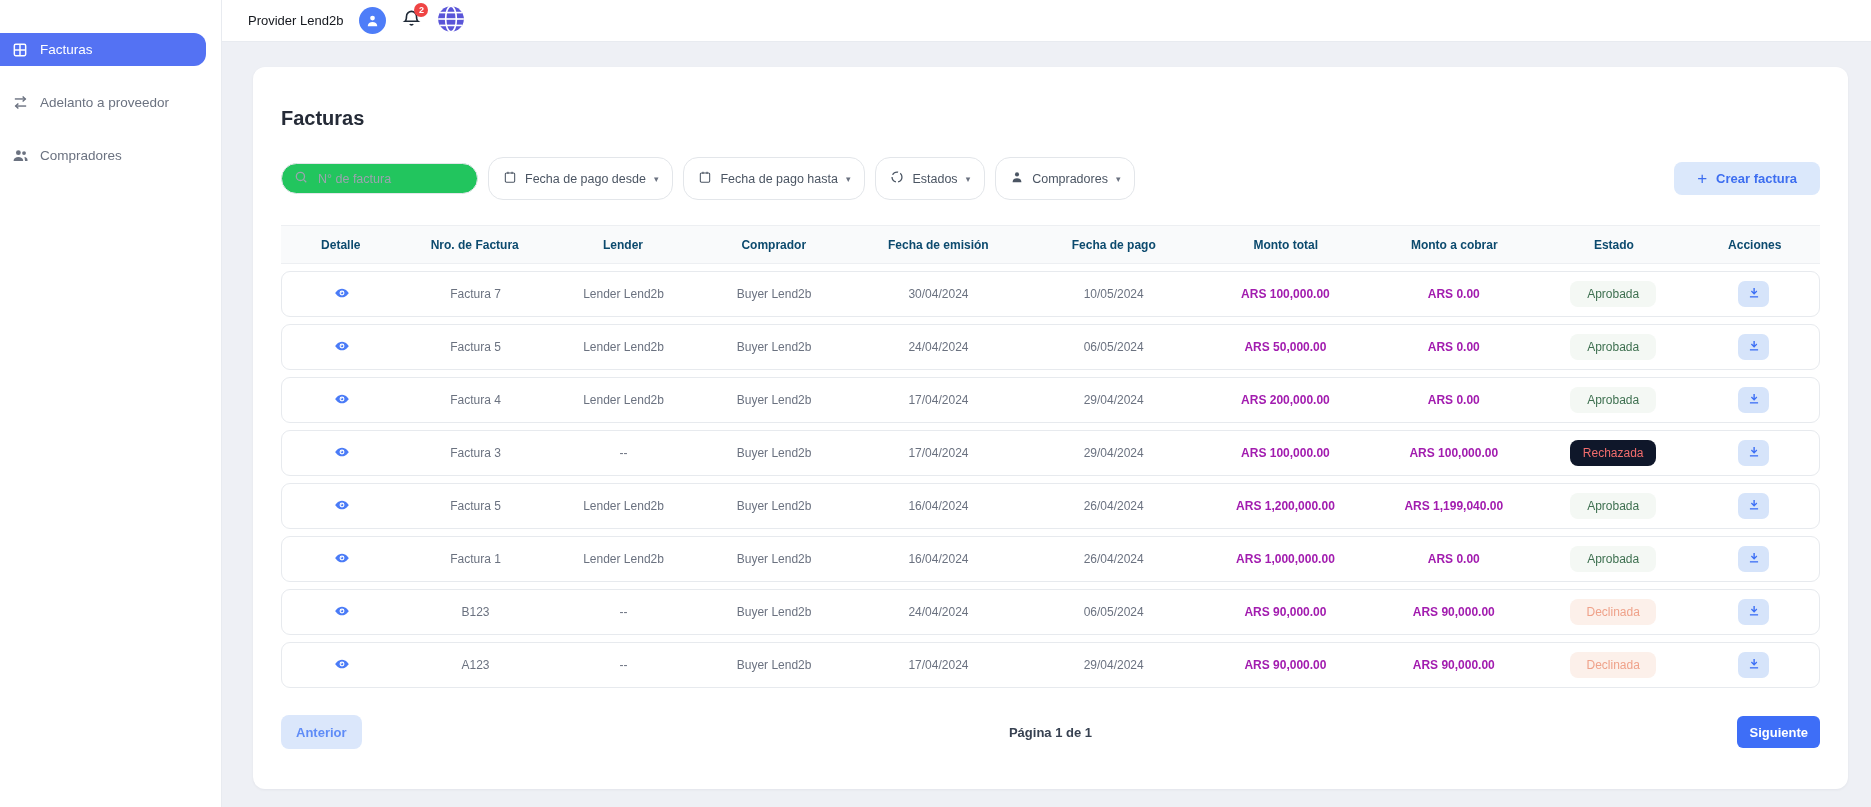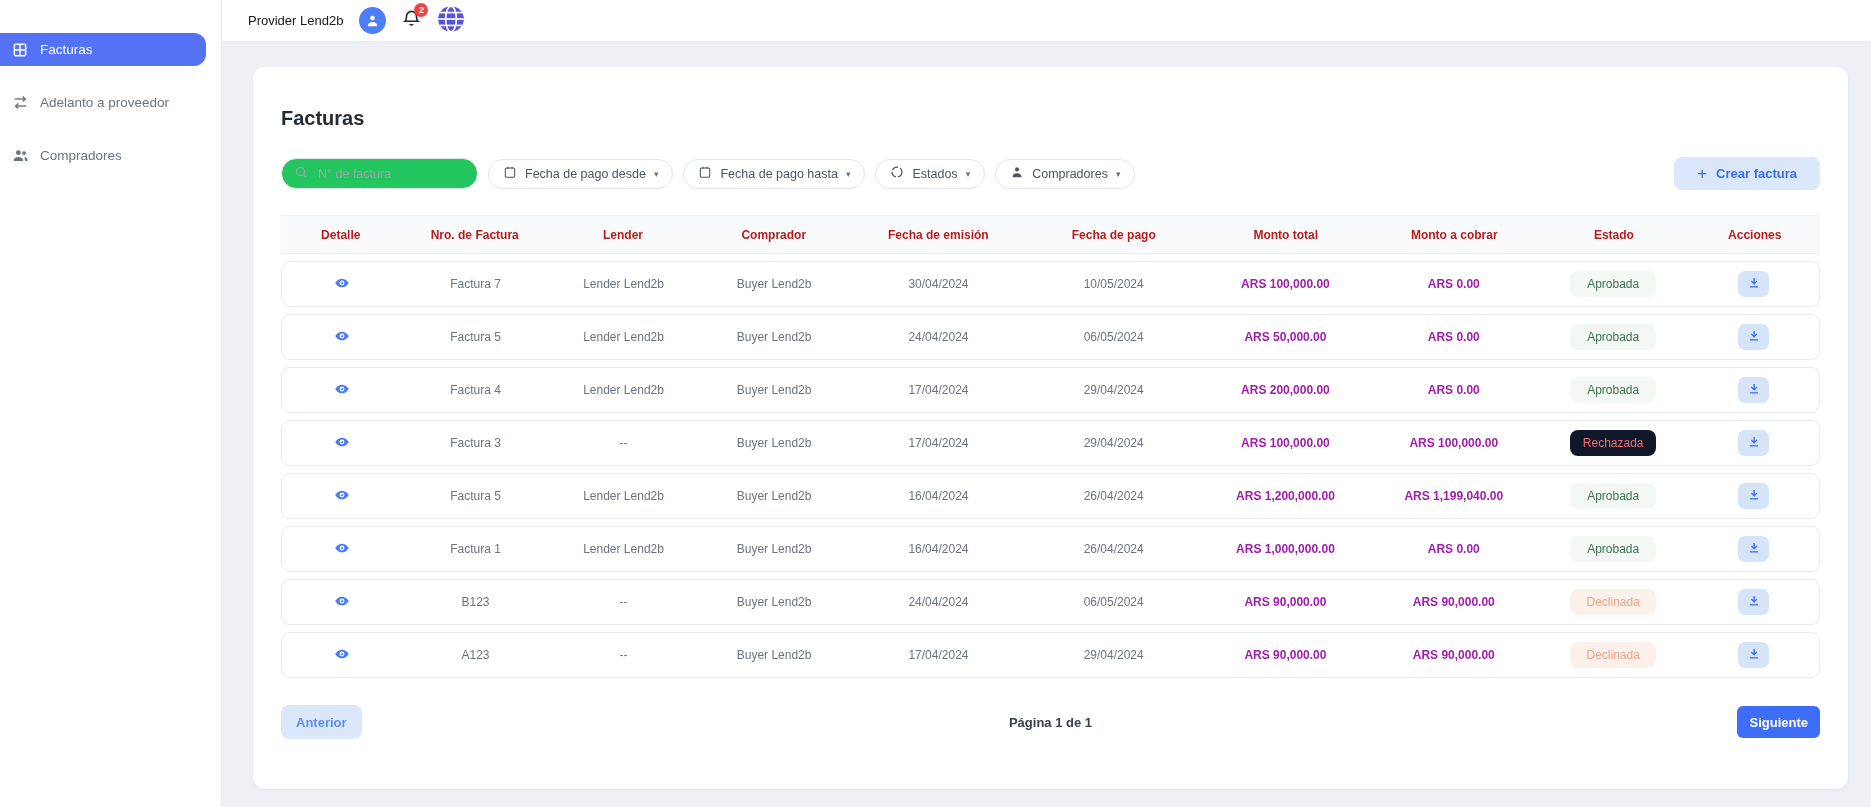--- a/index.html
+++ b/index.html
@@ -42,34 +42,34 @@
   .content { flex:1; padding:25px 23px 18px 31px; }
   .card { background:#fff; border-radius:12px; padding:27px 28px 26px; height:722px;
     box-shadow:0 1px 3px rgba(16,24,40,.05); }
   .page-title { font-size:20px; font-weight:600; color:#252b37; }
   
   .filter-row { display:flex; align-items:center; gap:10px; margin-top:27px; }
   .search-box { display:flex; align-items:center; gap:8px; width:197px; height:31px;
     border:1px solid #e3e6ea; border-radius:16px; padding:0 12px; background:#22c55e; }
   .search-box input { border:none; outline:none; font-size:12.5px; color:#374151; width:100%; background:transparent; }
   .search-box input::placeholder { color:#9ca3af; }
-  .filter-btn { display:flex; align-items:center; gap:8px; height:30px; border:1px solid #e3e6ea;
+  .filter-btn { display:flex; align-items:center; gap:8px; height:43px; border:1px solid #e3e6ea;
     border-radius:15px; background:#fff; padding:0 14px; font-size:12.5px; color:#4b5563; cursor:pointer; }
   .caret { font-size:9px; color:#6b7280; }
   .spacer { flex:1; }
   .create-btn { background:#dbe8fb; color:#3d6ef0; border:none; border-radius:8px; height:33px;
     padding:0 23px; font-size:13px; font-weight:600; display:flex; align-items:center; gap:9px; cursor:pointer; }
   .create-plus { font-size:17px; font-weight:400; line-height:1; }
   
   .table { margin-top:25px; }
   .grid-row { display:grid;
     grid-template-columns:121fr 150fr 150fr 155fr 178fr 177fr 171fr 170fr 153fr 132fr;
     align-items:center; text-align:center; }
   .thead { background:#f9fafb; border-top:1px solid #edeff2; border-bottom:1px solid #edeff2;
-    height:39px; font-size:12px; font-weight:bold; color:#b91c1c; }
+    height:39px; font-size:12px; font-weight:bold; color:#0c4a6e; }
   .trow { background:#fff; border:1px solid #e7eaee; border-radius:9px; height:46px;
     margin-top:7px; font-size:12px; color:#6b7280; }
   .trow:first-of-type { margin-top:8px; }
   .amount { font-weight:bold; color:#a21caf; }
   .badge { display:inline-block; width:86px; padding:6px 0; border-radius:8px; font-size:12px; }
   .badge[data-status="approved"] { background:#f4f8f4; color:#3e7050; }
   .badge[data-status="rejected"] { background:#0f172a; color:#f26d6d; }
   .badge[data-status="declined"] { background:#fcf0ea; color:#efa28a; }
   .eye-btn { background:none; border:none; cursor:pointer; display:inline-flex; padding:3px; }
   .dl-btn { width:31px; height:26px; background:#d6e4fa; border:none; border-radius:7px;

